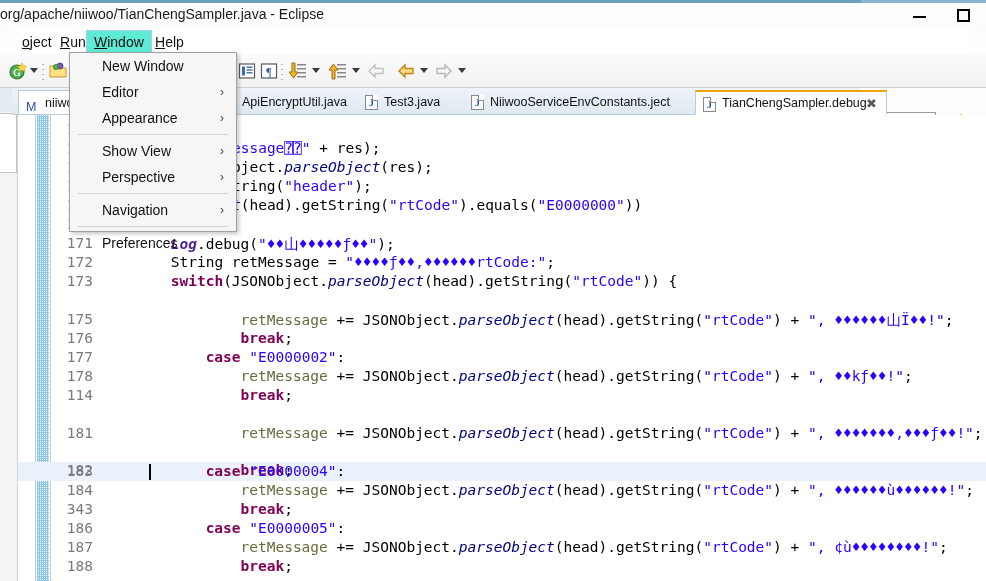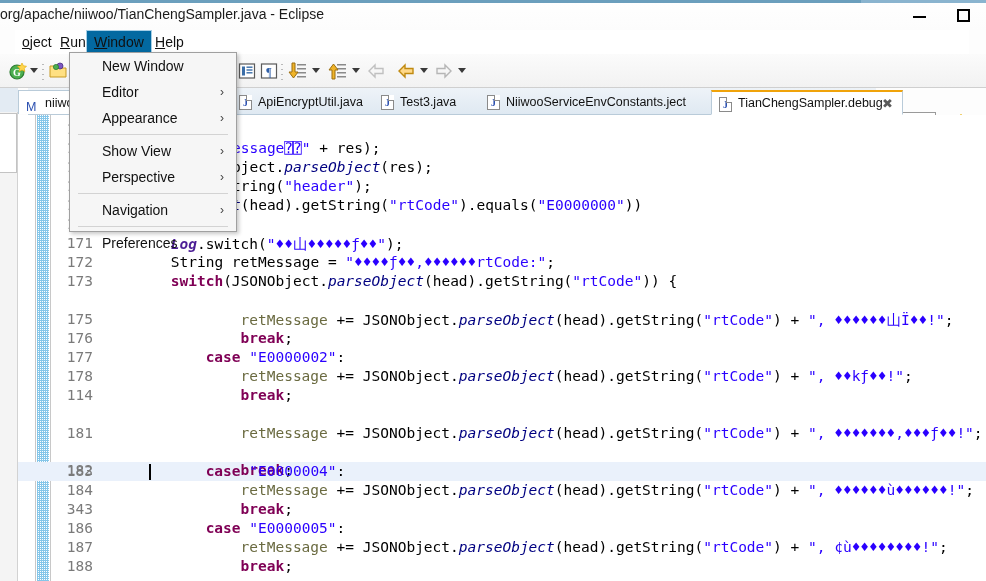--- a/index.html
+++ b/index.html
@@ -55,21 +55,21 @@
     position: absolute; left: 15px; top: 30px; width: 954px; height: 24px;
     background: #ffffff;
   }
   .menu-item {
     position: absolute; top: 0; height: 24px;
     font-size: 14px; color: #111;
     padding: 0 7px; line-height: 24px; white-space: nowrap;
     cursor: default;
   }
   .menu-item.active {
-    background: #0369a1;
+    background: #5eead4;
     border: 1px solid #a7cfe6;
     border-bottom: none;
     line-height: 22px;
   }
   .menu-item u { text-decoration: underline; }
 
   
   .toolbar {
     position: absolute; left: 0; top: 54px; width: 986px; height: 34px;
     background: linear-gradient(to bottom, #fbfbfb 0%, #f2f2f2 100%);
@@ -103,21 +103,21 @@
     position: absolute; left: 940px; top: 59px; width: 2px; height: 19px;
     background: radial-gradient(circle, #b9b9b9 1px, transparent 1px);
     background-size: 2px 5px;
   }
   .persp-icon {
     position: absolute; top: 58px; width: 20px; height: 20px;
   }
 
   
   .tabstrip {
-    position: absolute; left: 28px; top: 88px; width: 848px; height: 27px;
+    position: absolute; left: 12px; top: 88px; width: 848px; height: 27px;
     background: linear-gradient(to bottom, #eef3f8 0%, #dfe9f2 100%);
     border-bottom: 1px solid #b9cbd9;
   }
   .tab {
     position: absolute; top: 2px; height: 25px;
     font-size: 12.5px; color: #111;
     line-height: 25px; white-space: nowrap;
     cursor: default;
   }
   .tab.selected {
@@ -408,21 +408,21 @@
     <div class="ruler-edge-l"></div>
     <div class="ruler-hatch"></div>
     <div class="ruler-edge-r"></div>
     <div class="code-area" id="code-area">
         <div class="line" style="top: 6px;"><span class="lineno">165</span><span class="linetext" style="left: 83px;"></span></div>
         <div class="line" style="top: 25px;"><span class="lineno">166</span><span class="linetext" style="left: 83px;"><span class="plain">t.println(</span><span class="str">"♦♦ÖMessage⍰⍰"</span><span class="plain"> + res);</span></span></div>
         <div class="line" style="top: 44px;"><span class="lineno">167</span><span class="linetext" style="left: 83px;"><span class="plain">msgJSON = JSONObject.</span><span class="mth">parseObject</span><span class="plain">(res);</span></span></div>
         <div class="line" style="top: 63px;"><span class="lineno">168</span><span class="linetext" style="left: 83px;"><span class="plain"> = msgJSON.getString(</span><span class="str">"header"</span><span class="plain">);</span></span></div>
         <div class="line" style="top: 82px;"><span class="lineno">169</span><span class="linetext" style="left: 83px;"><span class="plain">ject.</span><span class="mth">parseObject</span><span class="plain">(head).getString(</span><span class="str">"rtCode"</span><span class="plain">).equals(</span><span class="str">"E0000000"</span><span class="plain">))</span></span></div>
         <div class="line" style="top: 101px;"><span class="lineno">170</span><span class="linetext" style="left: 83px;"></span></div>
-        <div class="line" style="top: 120px;"><span class="lineno">171</span><span class="linetext" style="left: 152.76px;"><span class="sfld">Log</span><span class="plain">.switch(</span><span class="str">"♦♦山♦♦♦♦♦ƒ♦♦"</span><span class="plain">);</span></span></div>
+        <div class="line" style="top: 120px;"><span class="lineno">171</span><span class="linetext" style="left: 152.76px;"><span class="sfld">Log</span><span class="plain">.debug(</span><span class="str">"♦♦山♦♦♦♦♦ƒ♦♦"</span><span class="plain">);</span></span></div>
         <div class="line" style="top: 139px;"><span class="lineno">172</span><span class="linetext" style="left: 152.76px;"><span class="plain">String</span><span class="plain"> retMessage = </span><span class="str">"♦♦♦♦ƒ♦♦,♦♦♦♦♦♦rtCode:"</span><span class="plain">;</span></span></div>
         <div class="line" style="top: 158px;"><span class="lineno">173</span><span class="linetext" style="left: 152.76px;"><span class="kw">switch</span><span class="plain">(JSONObject.</span><span class="mth">parseObject</span><span class="plain">(head).getString(</span><span class="str">"rtCode"</span><span class="plain">)) {</span></span></div>
         <div class="line" style="top: 196px;"><span class="lineno">175</span><span class="linetext" style="left: 222.52px;"><span class="fld">retMessage</span><span class="plain"> += JSONObject.</span><span class="mth">parseObject</span><span class="plain">(head).getString(</span><span class="str">"rtCode"</span><span class="plain">) + </span><span class="str">", ♦♦♦♦♦♦山Ï♦♦!"</span><span class="plain">;</span></span></div>
         <div class="line" style="top: 215px;"><span class="lineno">176</span><span class="linetext" style="left: 222.52px;"><span class="kw">break</span><span class="plain">;</span></span></div>
         <div class="line" style="top: 234px;"><span class="lineno">177</span><span class="linetext" style="left: 187.64px;"><span class="kw">case</span><span class="plain"> </span><span class="str">"E0000002"</span><span class="plain">:</span></span></div>
         <div class="line" style="top: 253px;"><span class="lineno">178</span><span class="linetext" style="left: 222.52px;"><span class="fld">retMessage</span><span class="plain"> += JSONObject.</span><span class="mth">parseObject</span><span class="plain">(head).getString(</span><span class="str">"rtCode"</span><span class="plain">) + </span><span class="str">", ♦♦kƒ♦♦!"</span><span class="plain">;</span></span></div>
         <div class="line" style="top: 272px;"><span class="lineno">114</span><span class="linetext" style="left: 222.52px;"><span class="kw">break</span><span class="plain">;</span></span></div>
         <div class="line" style="top: 310px;"><span class="lineno">181</span><span class="linetext" style="left: 222.52px;"><span class="fld">retMessage</span><span class="plain"> += JSONObject.</span><span class="mth">parseObject</span><span class="plain">(head).getString(</span><span class="str">"rtCode"</span><span class="plain">) + </span><span class="str">", ♦♦♦♦♦♦♦‚♦♦♦ƒ♦♦!"</span><span class="plain">;</span></span></div>
         <div class="line current" style="top: 329px;"><span class="lineno">182</span><span class="linetext" style="left: 222.52px;"><span class="kw">break</span><span class="plain">;</span></span><span class="caret"></span></div>
         <div class="line" style="top: 348px;"><span class="lineno">183</span><span class="linetext" style="left: 187.64px;"><span class="kw">case</span><span class="plain"> </span><span class="str">"E0000004"</span><span class="plain">:</span></span></div>

